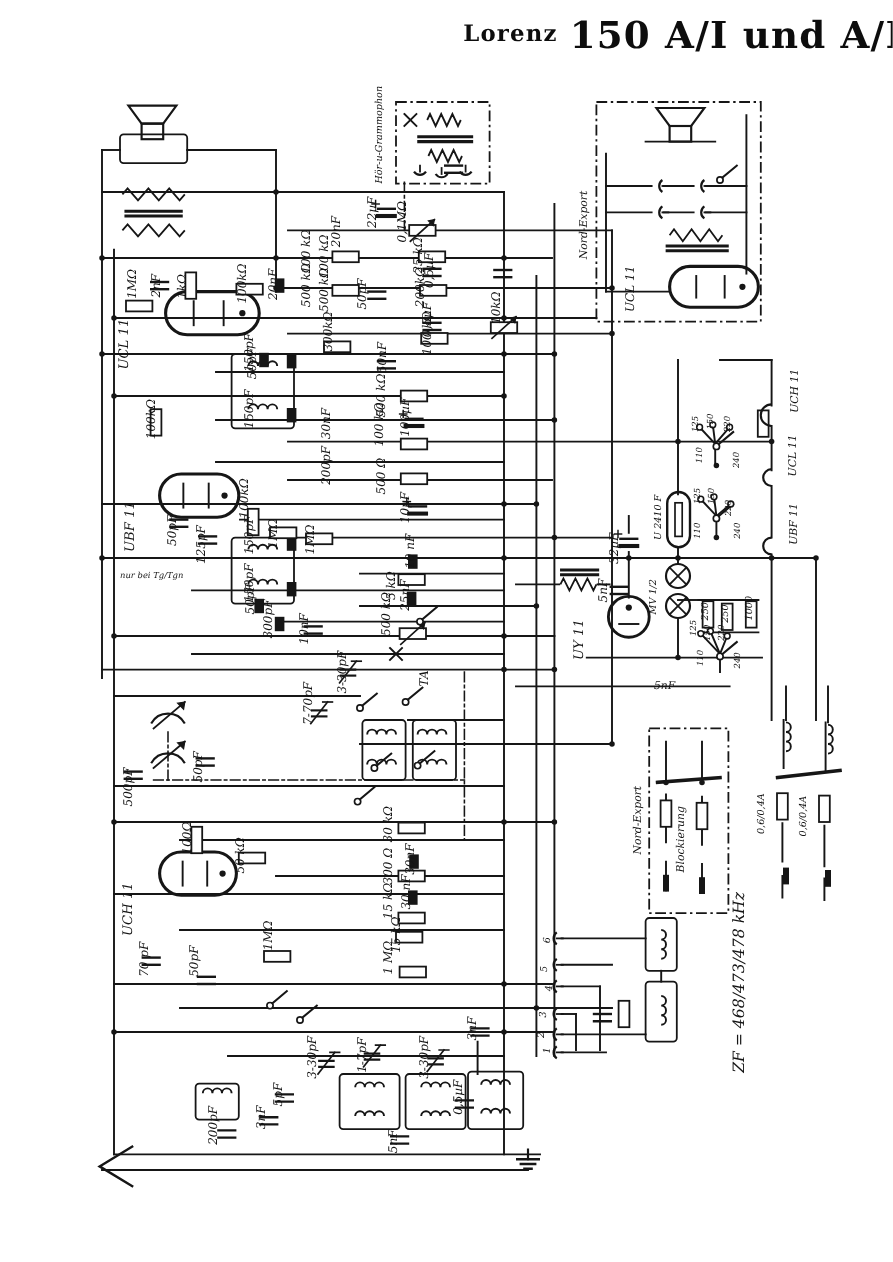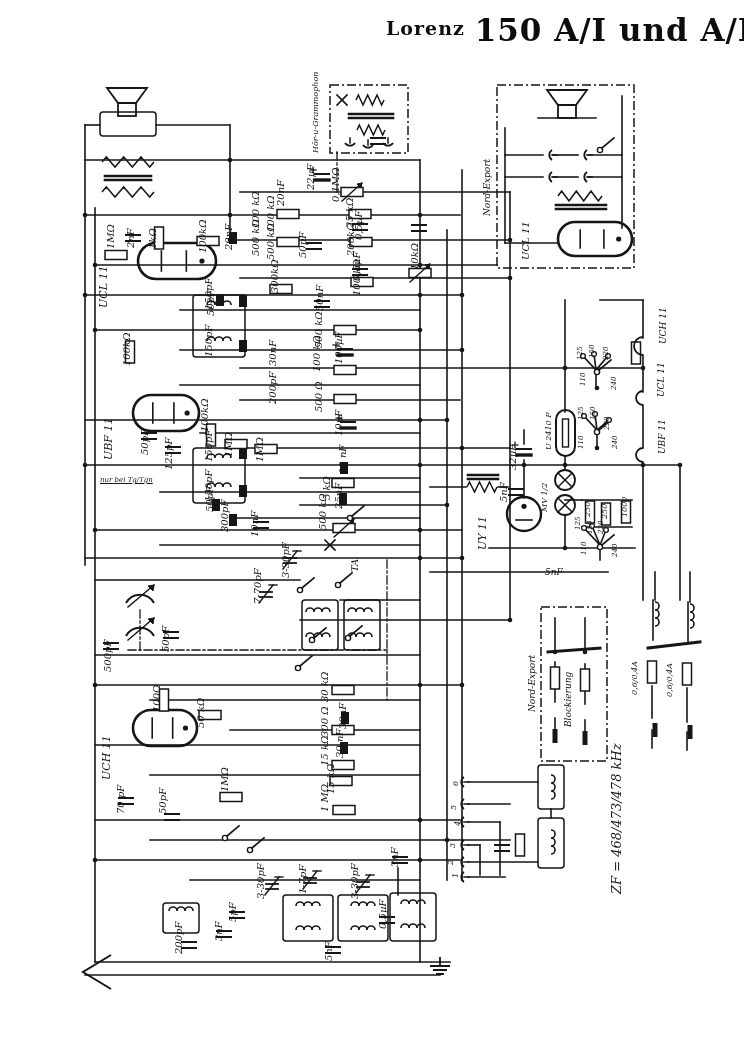--- a/index.html
+++ b/index.html
@@ -514,21 +514,21 @@
       <span class="lbl rot" style="left: 314px; top: 412px; font-size: 10px;">500 Ω</span>
       <span class="lbl rot" style="left: 334px; top: 436px; font-size: 10px;">10µF</span>
       <span class="lbl rot" style="left: 103px; top: 460px; font-size: 11px;">UBF 11</span>
       <span class="lbl rot" style="left: 140px; top: 455px; font-size: 10px;">50pF</span>
       <span class="lbl rot" style="left: 164px; top: 470px; font-size: 10px;">125pF</span>
       <span class="lbl rot" style="left: 200px; top: 432px; font-size: 10px;">100kΩ</span>
       <span class="lbl rot" style="left: 224px; top: 457px; font-size: 10px;">1MΩ</span>
       <span class="lbl rot" style="left: 255px; top: 462px; font-size: 10px;">1MΩ</span>
       <span class="lbl rot" style="left: 204px; top: 462px; font-size: 10px;">150pF</span>
       <span class="lbl rot" style="left: 204px; top: 502px; font-size: 10px;">150pF</span>
-      <span class="lbl" style="left: 100px; top: 477px; font-size: 7px; text-decoration: underline;">nur bei Tg/Tgn</span>
+      <span class="lbl" style="left: 100px; top: 477px; font-size: 7px;">nur bei Tg/Tgn</span>
       <span class="lbl rot" style="left: 338px; top: 474px; font-size: 10px;">10 nF</span>
       <span class="lbl rot" style="left: 322px; top: 500px; font-size: 10px;">5 kΩ</span>
       <span class="lbl rot" style="left: 334px; top: 509px; font-size: 10px;">25nF</span>
       <span class="lbl rot" style="left: 318px; top: 530px; font-size: 10px;">500 kΩ</span>
       <span class="lbl rot" style="left: 350px; top: 572px; font-size: 10px;">TA</span>
       <span class="lbl rot" style="left: 205px; top: 512px; font-size: 10px;">50pF</span>
       <span class="lbl rot" style="left: 220px; top: 532px; font-size: 10px;">300pF</span>
       <span class="lbl rot" style="left: 250px; top: 537px; font-size: 10px;">10nF</span>
       <span class="lbl rot" style="left: 281px; top: 578px; font-size: 10px;">3-30pF</span>
       <span class="lbl rot" style="left: 253px; top: 604px; font-size: 10px;">7-70pF</span>

